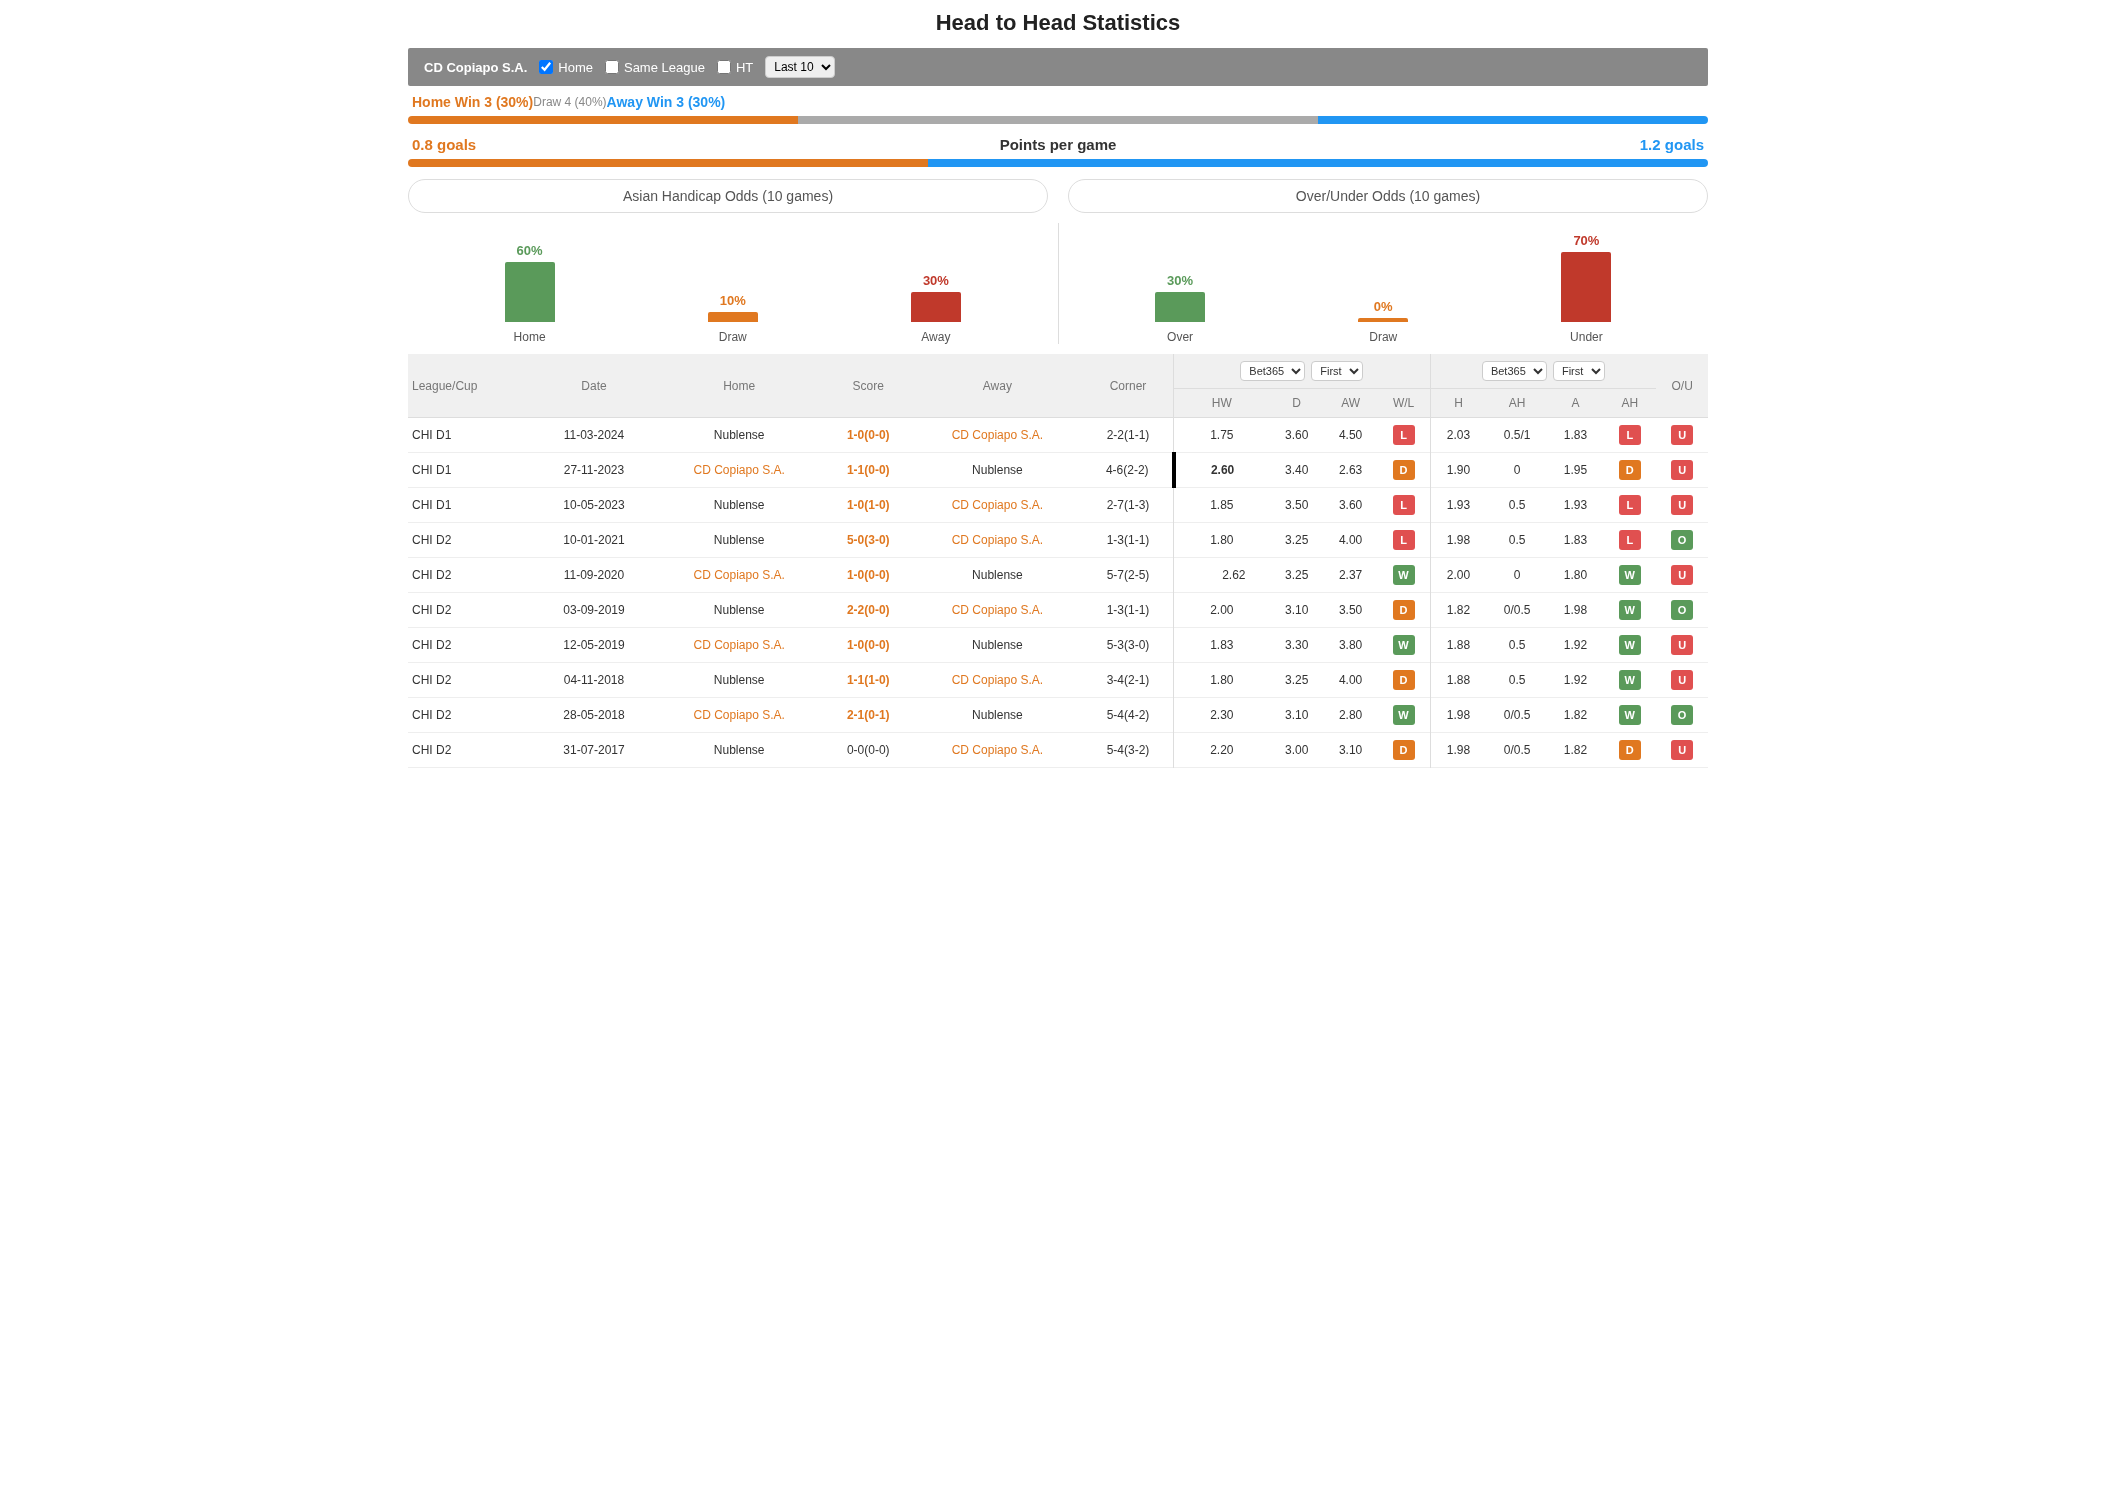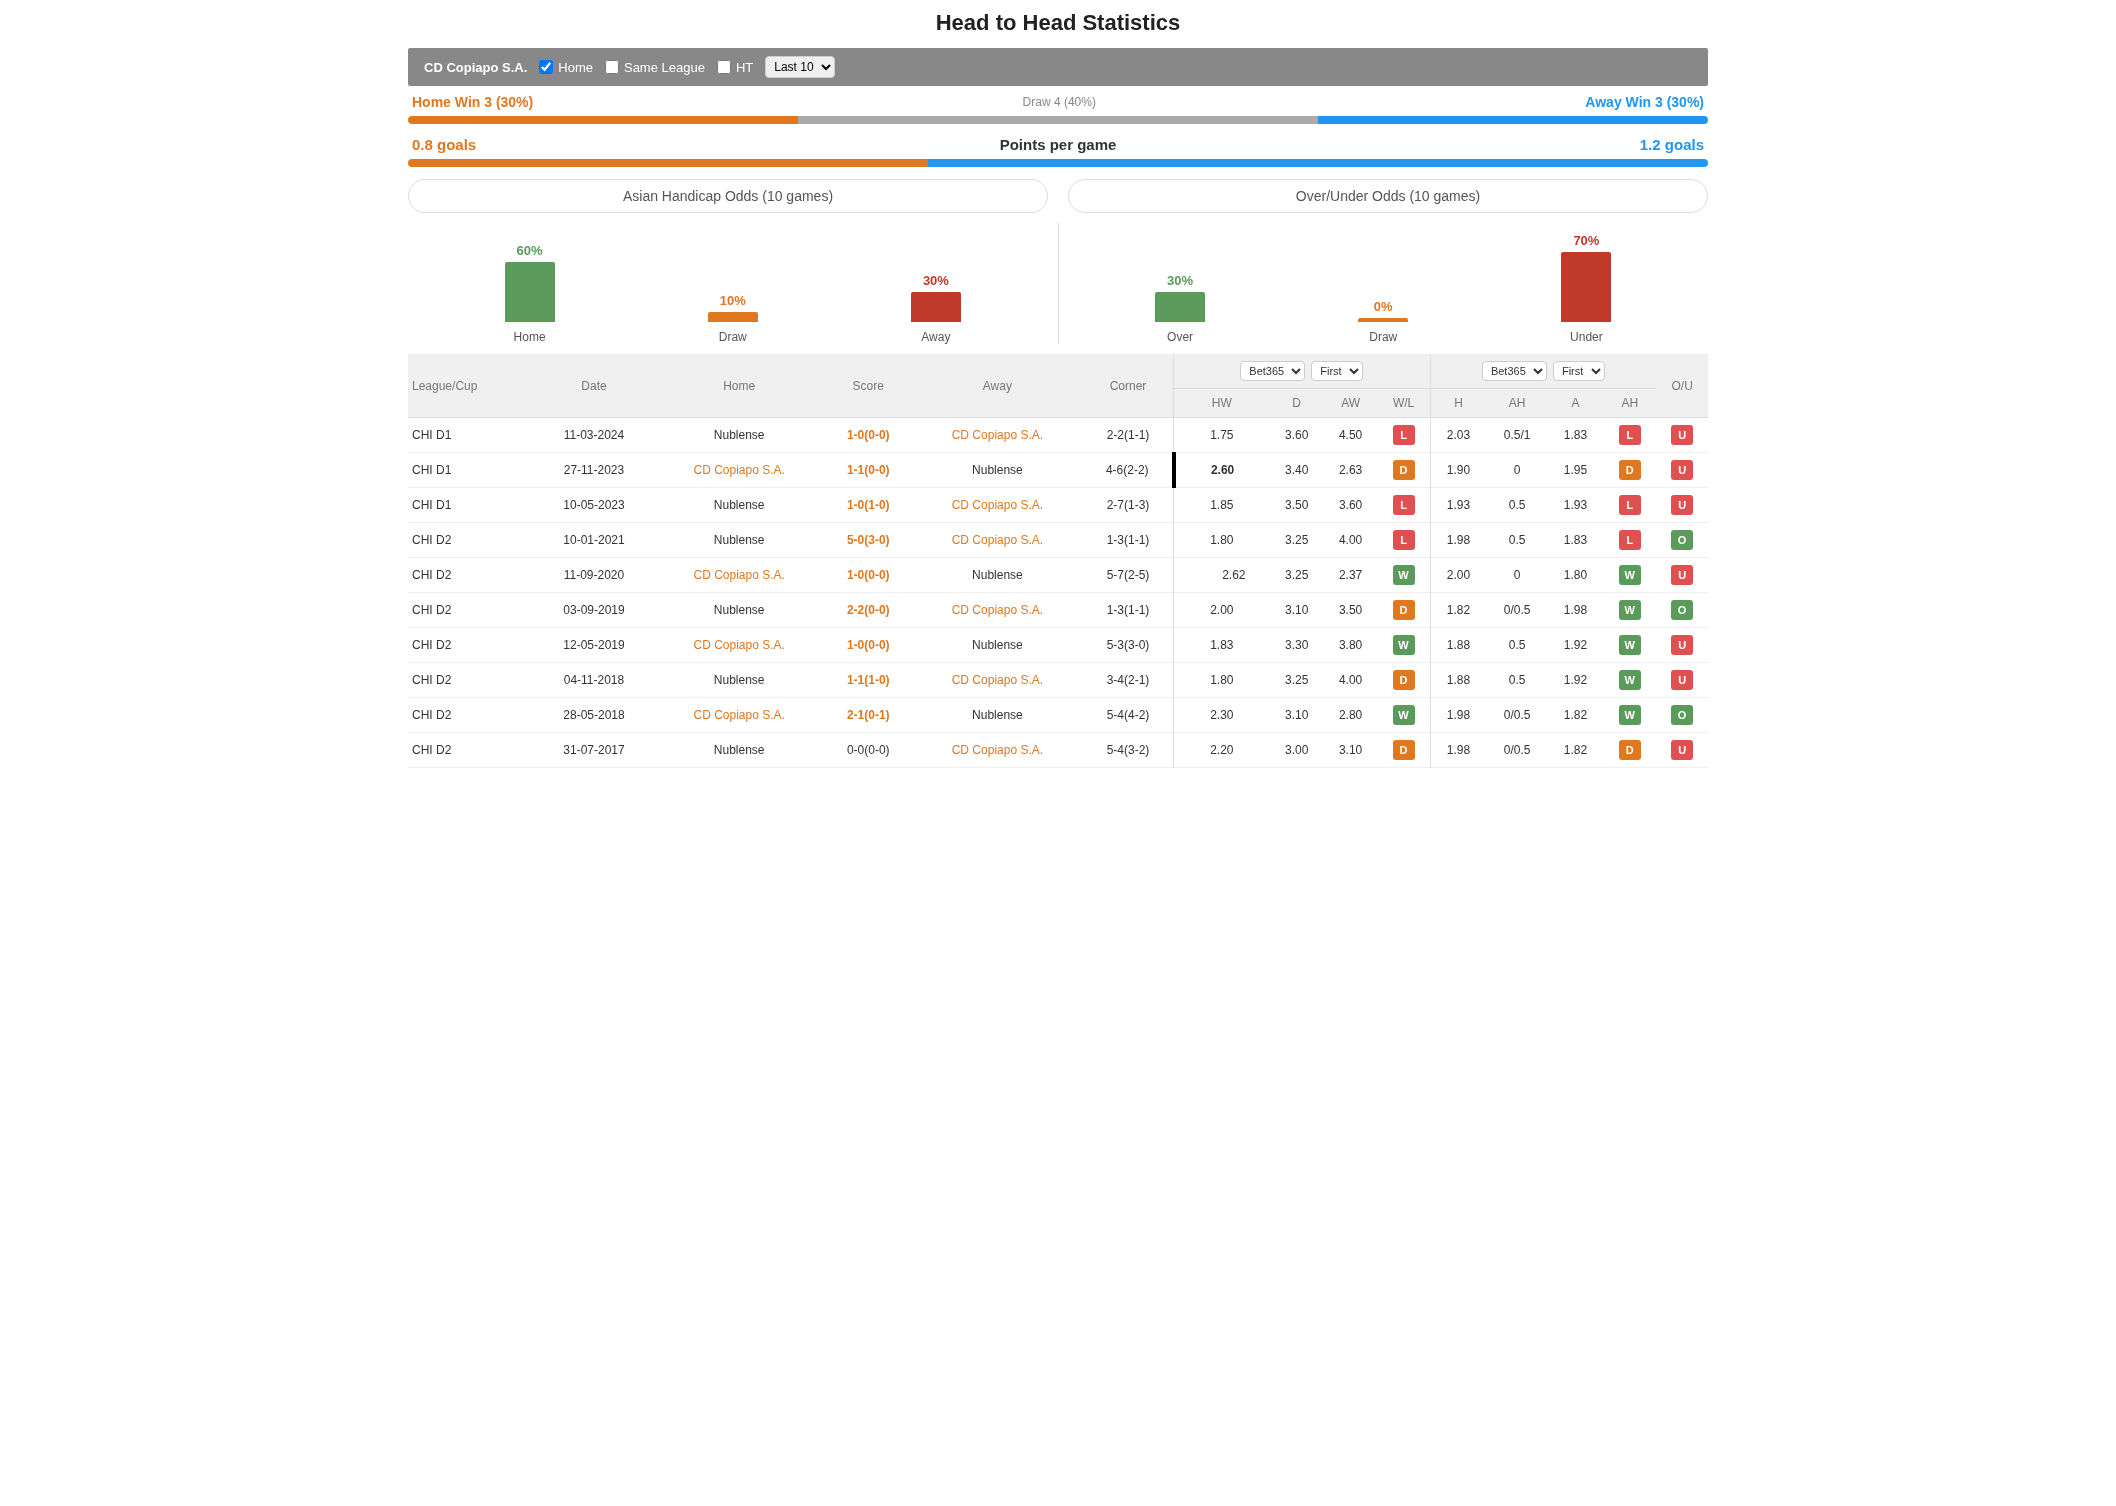--- a/index.html
+++ b/index.html
@@ -8,21 +8,21 @@
     h1 { text-align: center; font-size: 22px; font-weight: bold; margin-bottom: 12px; color: #222; }
 
     
     .header-bar { background: #888; color: #fff; padding: 8px 16px; display: flex; align-items: center; gap: 12px; border-radius: 2px; margin-bottom: 0; }
     .header-bar .team-name { font-weight: bold; }
     .header-bar .filter-item { display: flex; align-items: center; gap: 5px; font-size: 13px; }
     .header-bar input[type="checkbox"] { width: 14px; height: 14px; }
     .header-bar select { border-radius: 4px; border: 1px solid #ccc; padding: 2px 4px; font-size: 12px; }
 
     
-    .win-row { display: flex; justify-content: space-between; align-items: center; padding: 8px 4px 2px; }
+    .win-row { display: flex; align-items: center; padding: 8px 4px 2px; }
     .win-home { color: #e07820; font-weight: bold; font-size: 14px; }
     .win-draw { color: #888; font-size: 12px; }
     .win-away { color: #2196F3; font-weight: bold; font-size: 14px; }
 
     
     .progress-bar-container { display: flex; height: 8px; width: 100%; margin: 4px 0 8px; border-radius: 4px; overflow: hidden; }
     .bar-home { background: #e07820; }
     .bar-draw { background: #aaa; }
     .bar-away { background: #2196F3; }
 

